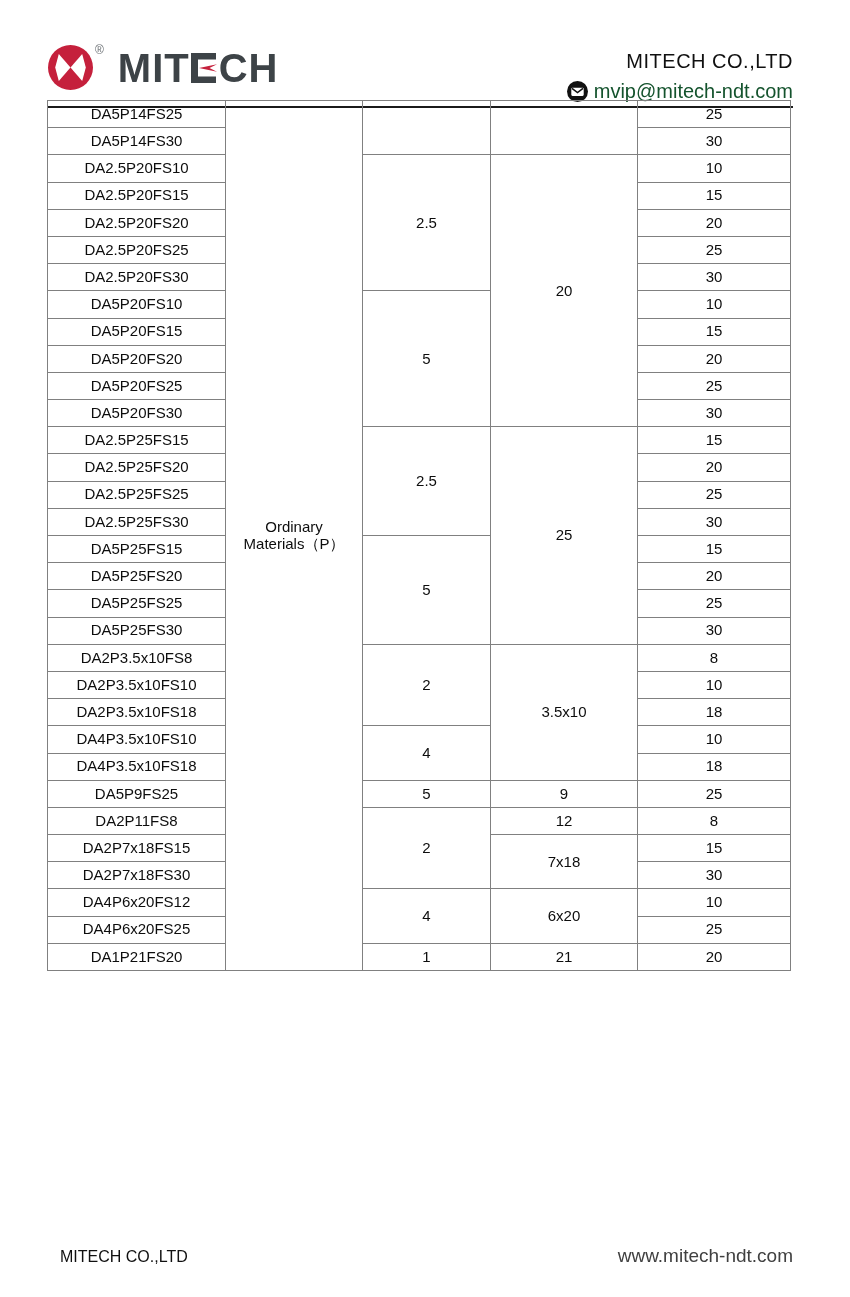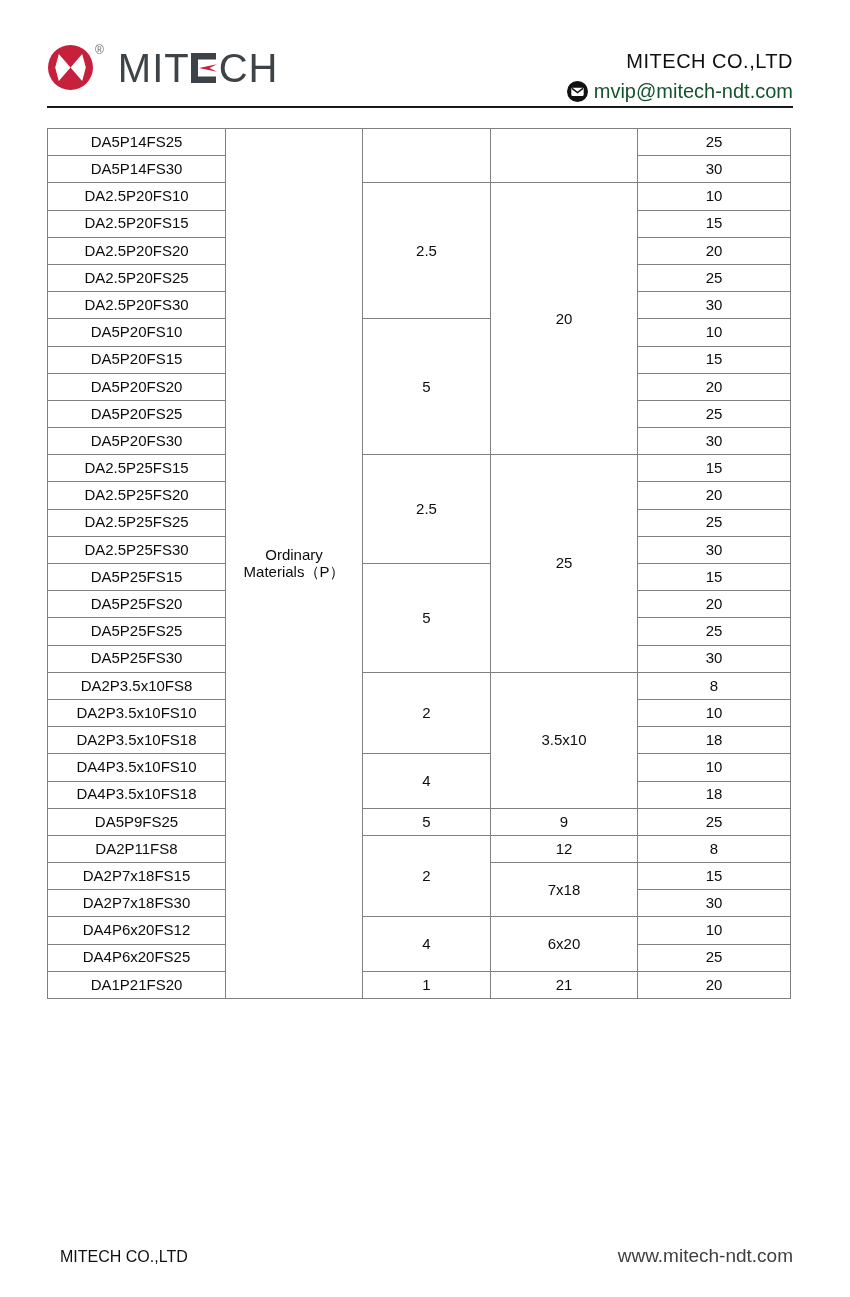--- a/index.html
+++ b/index.html
@@ -6,34 +6,34 @@
   body {
     width:850px; height:1297px; position:relative; overflow:hidden;
     font-family:"Liberation Sans", sans-serif; color:#111;
   }
 
   
   .logo-wrap { position:absolute; left:48px; top:45px; display:flex; align-items:flex-start; }
   .logo-circle { width:45px; height:45px; display:block; }
   .logo-reg { font-size:12px; color:#6a6f73; margin:-2px 2px 0 2px; }
   .brand-text { display:flex; align-items:center; margin-left:12px; margin-top:3px;
-    font-weight:normal; font-size:40px; letter-spacing:1px; color:#3d4347; line-height:1; }
+    font-weight:bold; font-size:40px; letter-spacing:1px; color:#3d4347; line-height:1; }
   .brand-e { width:27px; height:30px; margin:0 1px; display:block; }
 
   .hdr-right { position:absolute; right:57px; top:50px; text-align:right; }
   .hdr-company { font-size:20px; color:#101010; letter-spacing:0.5px; }
   .hdr-email-row { margin-top:7px; display:flex; align-items:center; justify-content:flex-end; gap:6px; }
   .hdr-email { font-size:20px; color:#14532d; }
   .env-icon { width:21px; height:21px; display:block; }
 
   .hdr-rule { position:absolute; left:47px; top:106px; width:746px; height:2px; background:#1a1a1a; }
 
   
   table.spec {
-    position:absolute; left:47px; top:128px; width:743px;
+    position:absolute; left:47px; top:100px; width:743px;
     border-collapse:collapse; table-layout:fixed;
   }
   table.spec td {
     border:1px solid #808080; text-align:center; vertical-align:middle;
     font-size:15px; color:#0d0d0d; padding:0; height:26.2px; line-height:1.1;
     overflow:hidden;
   }
   td.c-material { white-space:pre-line; line-height:1.6; font-size:15px;margin-top:36px; }
 
   

